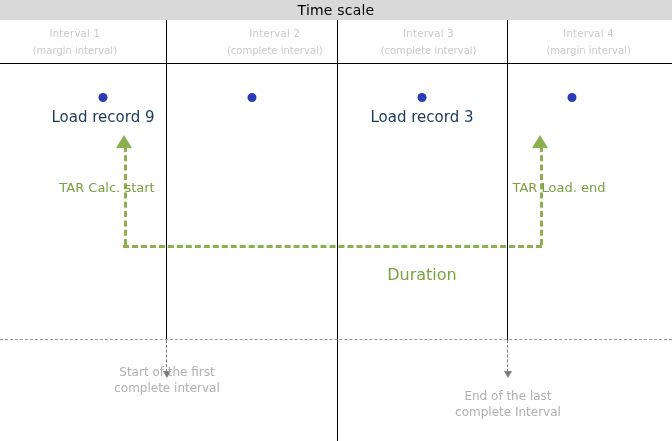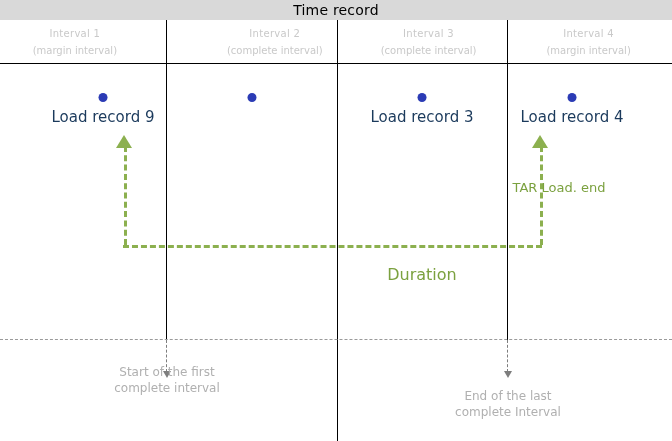--- a/index.html
+++ b/index.html
@@ -150,21 +150,21 @@
     line-height: 16px;
     white-space: nowrap;
   }
 </style>
 </head>
 <body>
 
 <div id="root">
 
   <div class="header-bar">
-    <span class="header-title">Time record</span>
+    <span class="header-title">Time scale</span>
   </div>
 
   <div class="interval-row">
     <div class="interval-cell" style="width:166px;">
       <span class="l1">Interval  1</span>
       <span class="l2">(margin interval)</span>
     </div>
     <div class="interval-cell" style="width:171px;padding-left:48px;">
       <span class="l1">Interval  2</span>
       <span class="l2">(complete interval)</span>
@@ -191,25 +191,25 @@
   </div>
   <div class="record" style="left:252px; top:93px;">
     <div class="record-dot"></div>
   </div>
   <div class="record" style="left:422px; top:93px;">
     <div class="record-dot"></div>
     <div class="record-label">Load record 3</div>
   </div>
   <div class="record" style="left:572px; top:93px;">
     <div class="record-dot"></div>
-    <div class="record-label">Load record 4</div>
   </div>
 
   <div class="g-arrow" style="left:124px; top:135px;"></div>
   <div class="g-vline" style="left:124px; top:146px; height:99px;"></div>
+  <div class="g-label" style="left:107px; top:181px;">TAR Calc. start</div>
 
   <div class="g-arrow" style="left:540px; top:135px;"></div>
   <div class="g-vline" style="left:540px; top:146px; height:99px;"></div>
   <div class="g-label" style="left:559px; top:181px;">TAR Load. end</div>
 
   <div class="g-hline" style="left:123px; top:245px; width:419px;"></div>
   <div class="g-label big" style="left:422px; top:267px;">Duration</div>
 
   <div class="dotted-h" style="top:339px;"></div>
 

